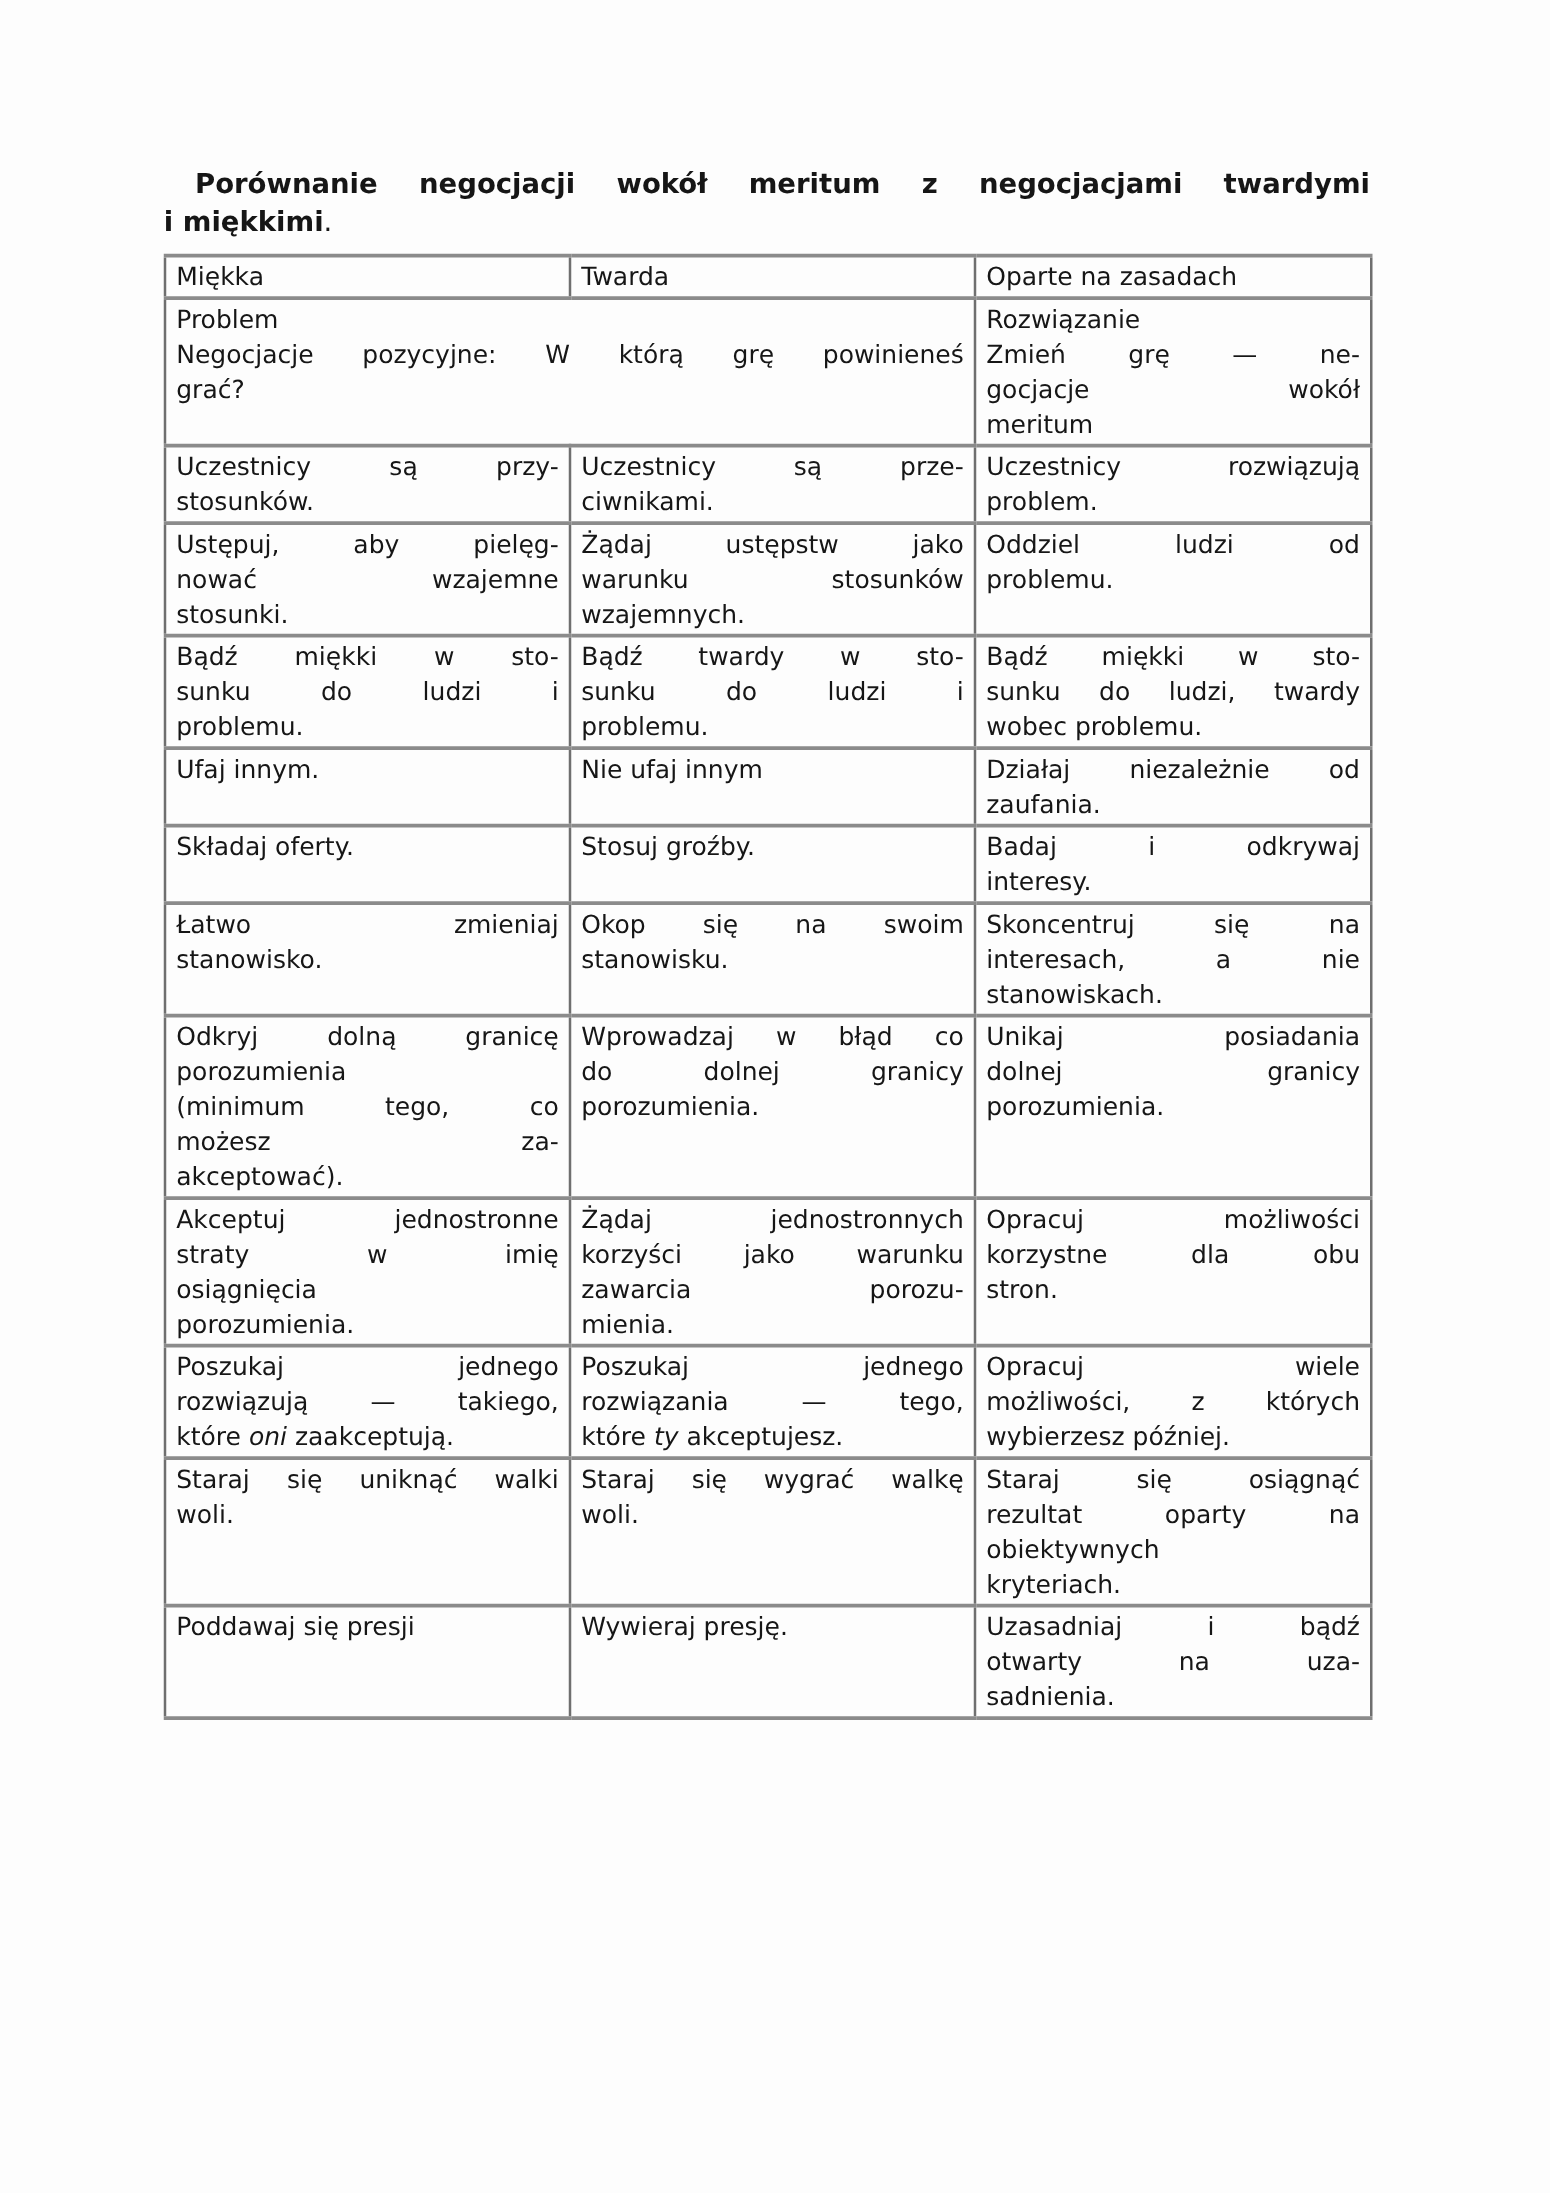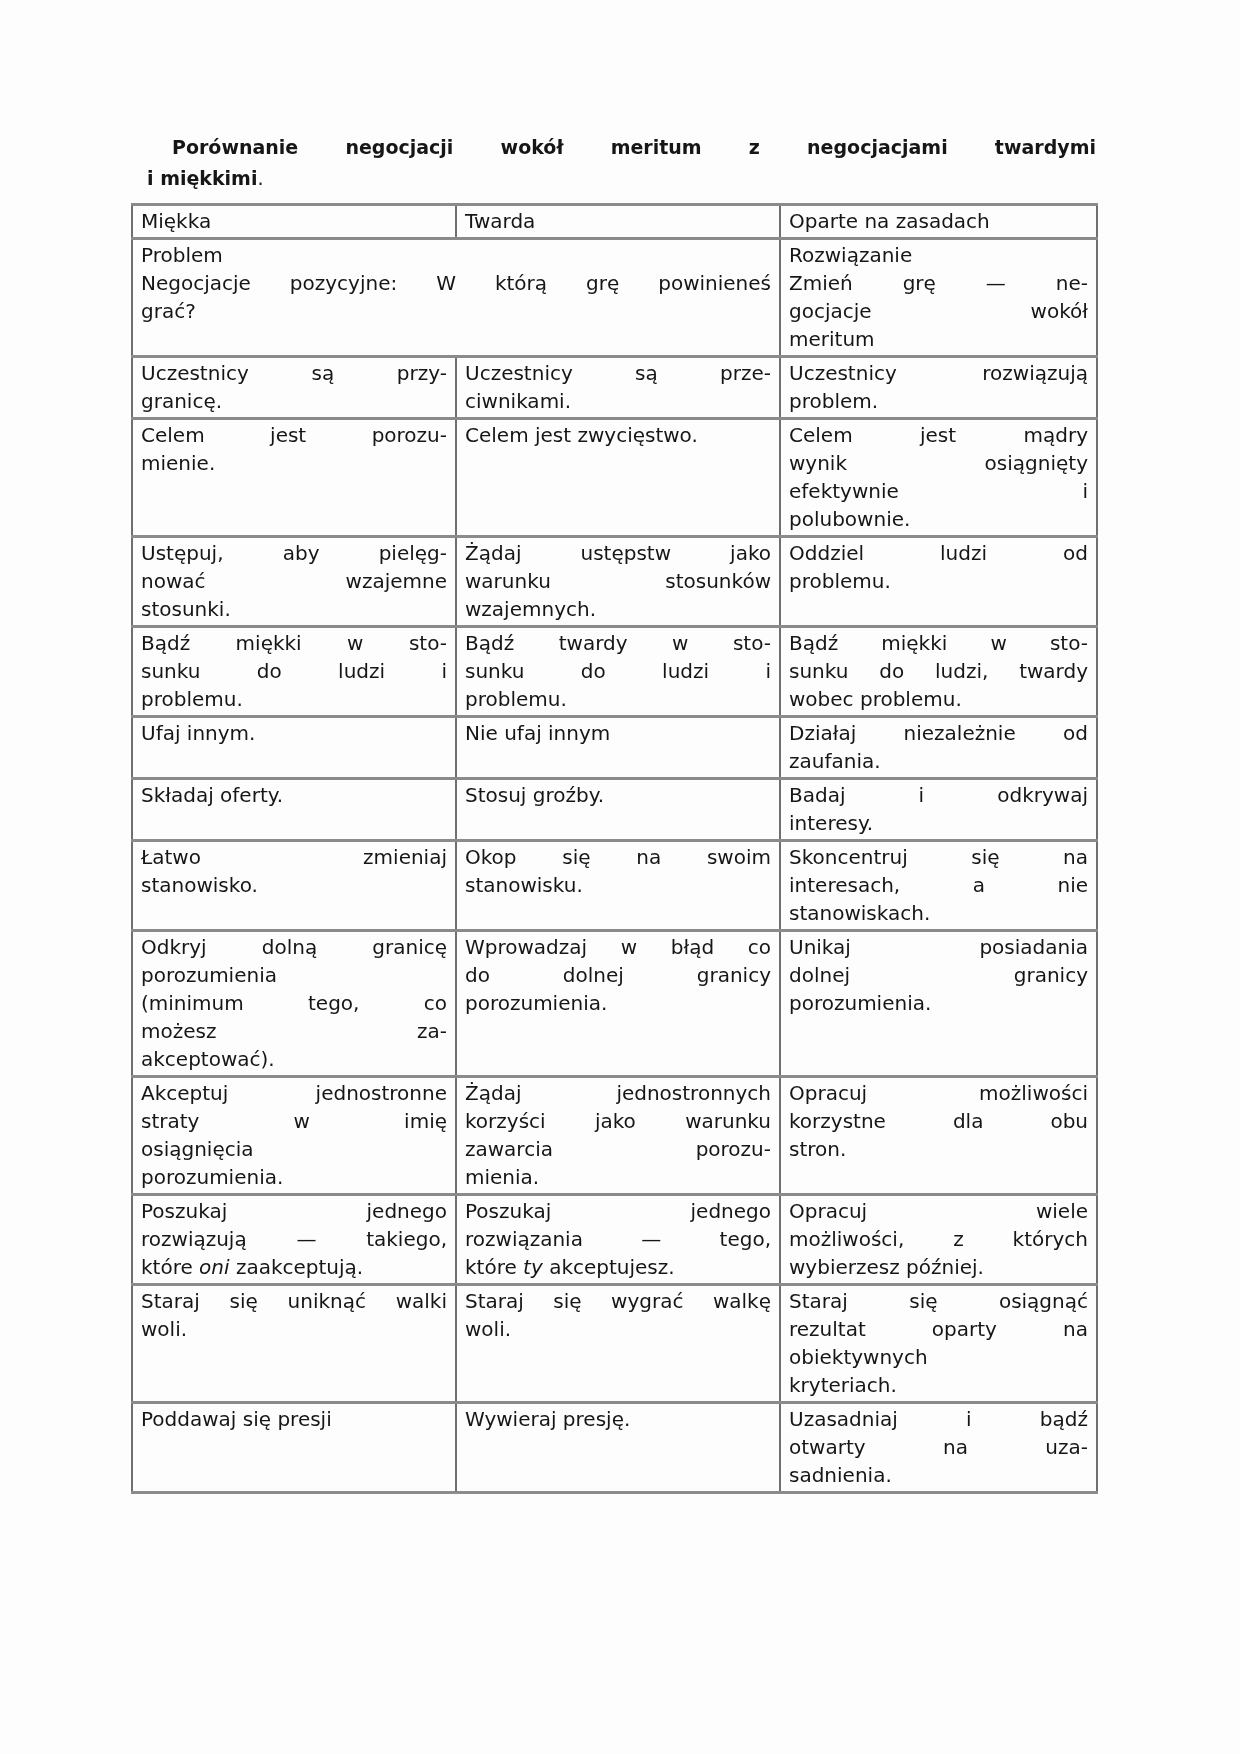--- a/index.html
+++ b/index.html
@@ -15,22 +15,22 @@
     color: #161616;
     background: #fdfdfd;
   }
   .page {
     position: absolute;
     left: 131px;
     top: 0;
     width: 965px;
   }
   .title {
-    margin: 132px 0 9px 16px;
-    font-size: 19px;
+    margin: 132px 0 9px 0;
+    font-size: 22px;
     font-weight: bold;
     line-height: 31px;
   }
   .t-line1 {
     display: block;
     text-align: justify;
     text-align-last: justify;
     text-indent: 25px;
   }
   .t-line2 {
@@ -106,44 +106,29 @@
         <td>
             <div class="ln">Rozwiązanie</div>
             <div class="ln">Zmień grę — ne-</div>
             <div class="ln">gocjacje wokół</div>
             <div class="ln last">meritum</div>
           </td>
       </tr>
     <tr>
           <td>
             <div class="ln">Uczestnicy są przy-</div>
-            <div class="ln last">granicę.</div>
+            <div class="ln last">stosunków.</div>
           </td>
           <td>
             <div class="ln">Uczestnicy są prze-</div>
             <div class="ln last">ciwnikami.</div>
           </td>
           <td>
             <div class="ln">Uczestnicy rozwiązują</div>
             <div class="ln last">problem.</div>
-          </td>
-        </tr>
-        <tr>
-          <td>
-            <div class="ln">Celem jest porozu-</div>
-            <div class="ln last">mienie.</div>
-          </td>
-          <td>
-            <div class="ln last">Celem jest zwycięstwo.</div>
-          </td>
-          <td>
-            <div class="ln">Celem jest mądry</div>
-            <div class="ln">wynik osiągnięty</div>
-            <div class="ln">efektywnie i</div>
-            <div class="ln last">polubownie.</div>
           </td>
         </tr>
         <tr>
           <td>
             <div class="ln">Ustępuj, aby pielęg-</div>
             <div class="ln">nować wzajemne</div>
             <div class="ln last">stosunki.</div>
           </td>
           <td>
             <div class="ln">Żądaj ustępstw jako</div>

